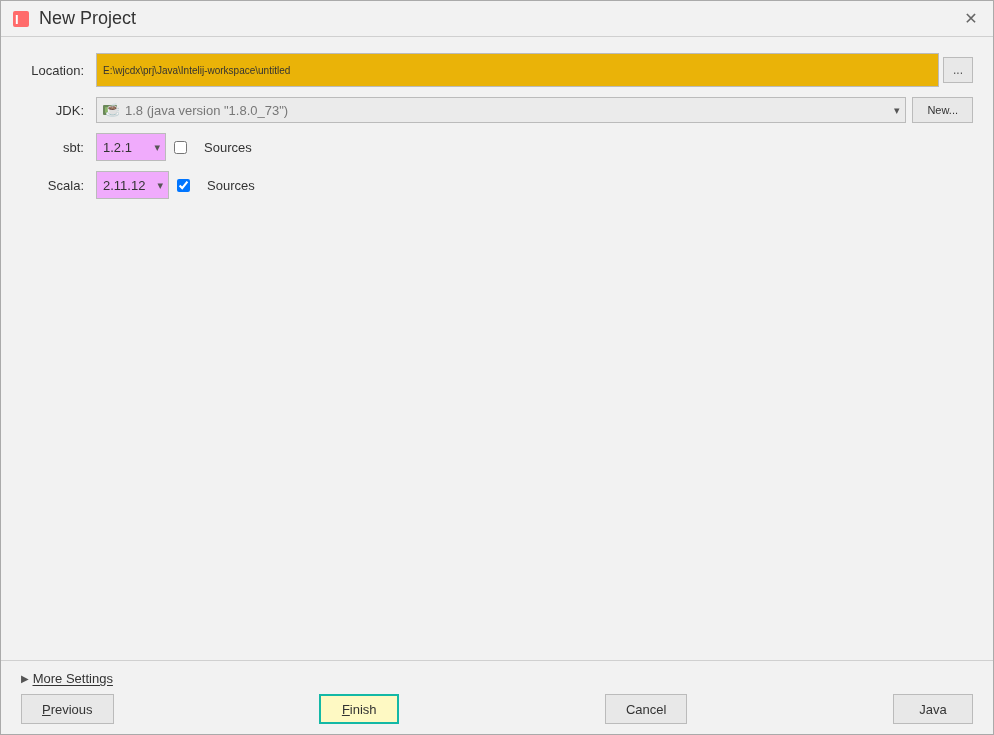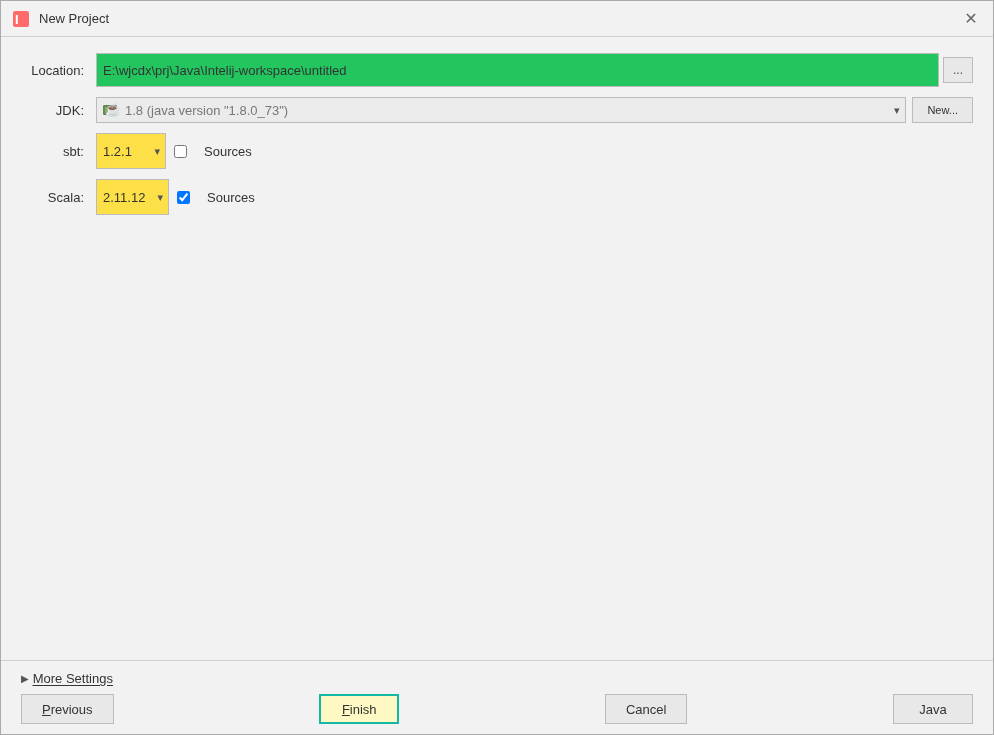--- a/index.html
+++ b/index.html
@@ -45,21 +45,21 @@
       align-items: center;
       gap: 8px;
     }
 
     .app-icon {
       width: 20px;
       height: 20px;
     }
 
     .title-text {
-      font-size: 13px;
+      font-size: 18px;
       color: #333;
       font-weight: 400;
     }
 
     .close-btn {
       width: 24px;
       height: 24px;
       cursor: pointer;
       display: flex;
       align-items: center;
@@ -106,23 +106,23 @@
     .location-row {
       display: flex;
       align-items: center;
       gap: 4px;
     }
 
     .location-input {
       flex: 1;
       height: 26px;
       border: 1px solid #bbb;
-      background: #22c55e;
+      background: #eab308;
       padding: 16px 6px;
-      font-size: 13px;
+      font-size: 10px;
       color: #333;
       outline: none;
     }
 
     .browse-btn {
       height: 26px;
       width: 30px;
       border: 1px solid #bbb;
       background: #e8e8e8;
       cursor: pointer;
@@ -155,23 +155,23 @@
       gap: 8px;
     }
 
     .small-select-wrapper {
       position: relative;
       display: flex;
       align-items: center;
     }
 
     .small-select-wrapper select {
-      height: 36px;
-      border: 1px solid #bbb;
-      background: #fde047;
+      height: 28px;
+      border: 1px solid #bbb;
+      background: #f0abfc;
       padding: 2px 22px 2px 6px;
       font-size: 13px;
       color: #333;
       appearance: none;
       -webkit-appearance: none;
       cursor: pointer;
       min-width: 70px;
     }
 
     .small-select-wrapper::after {

